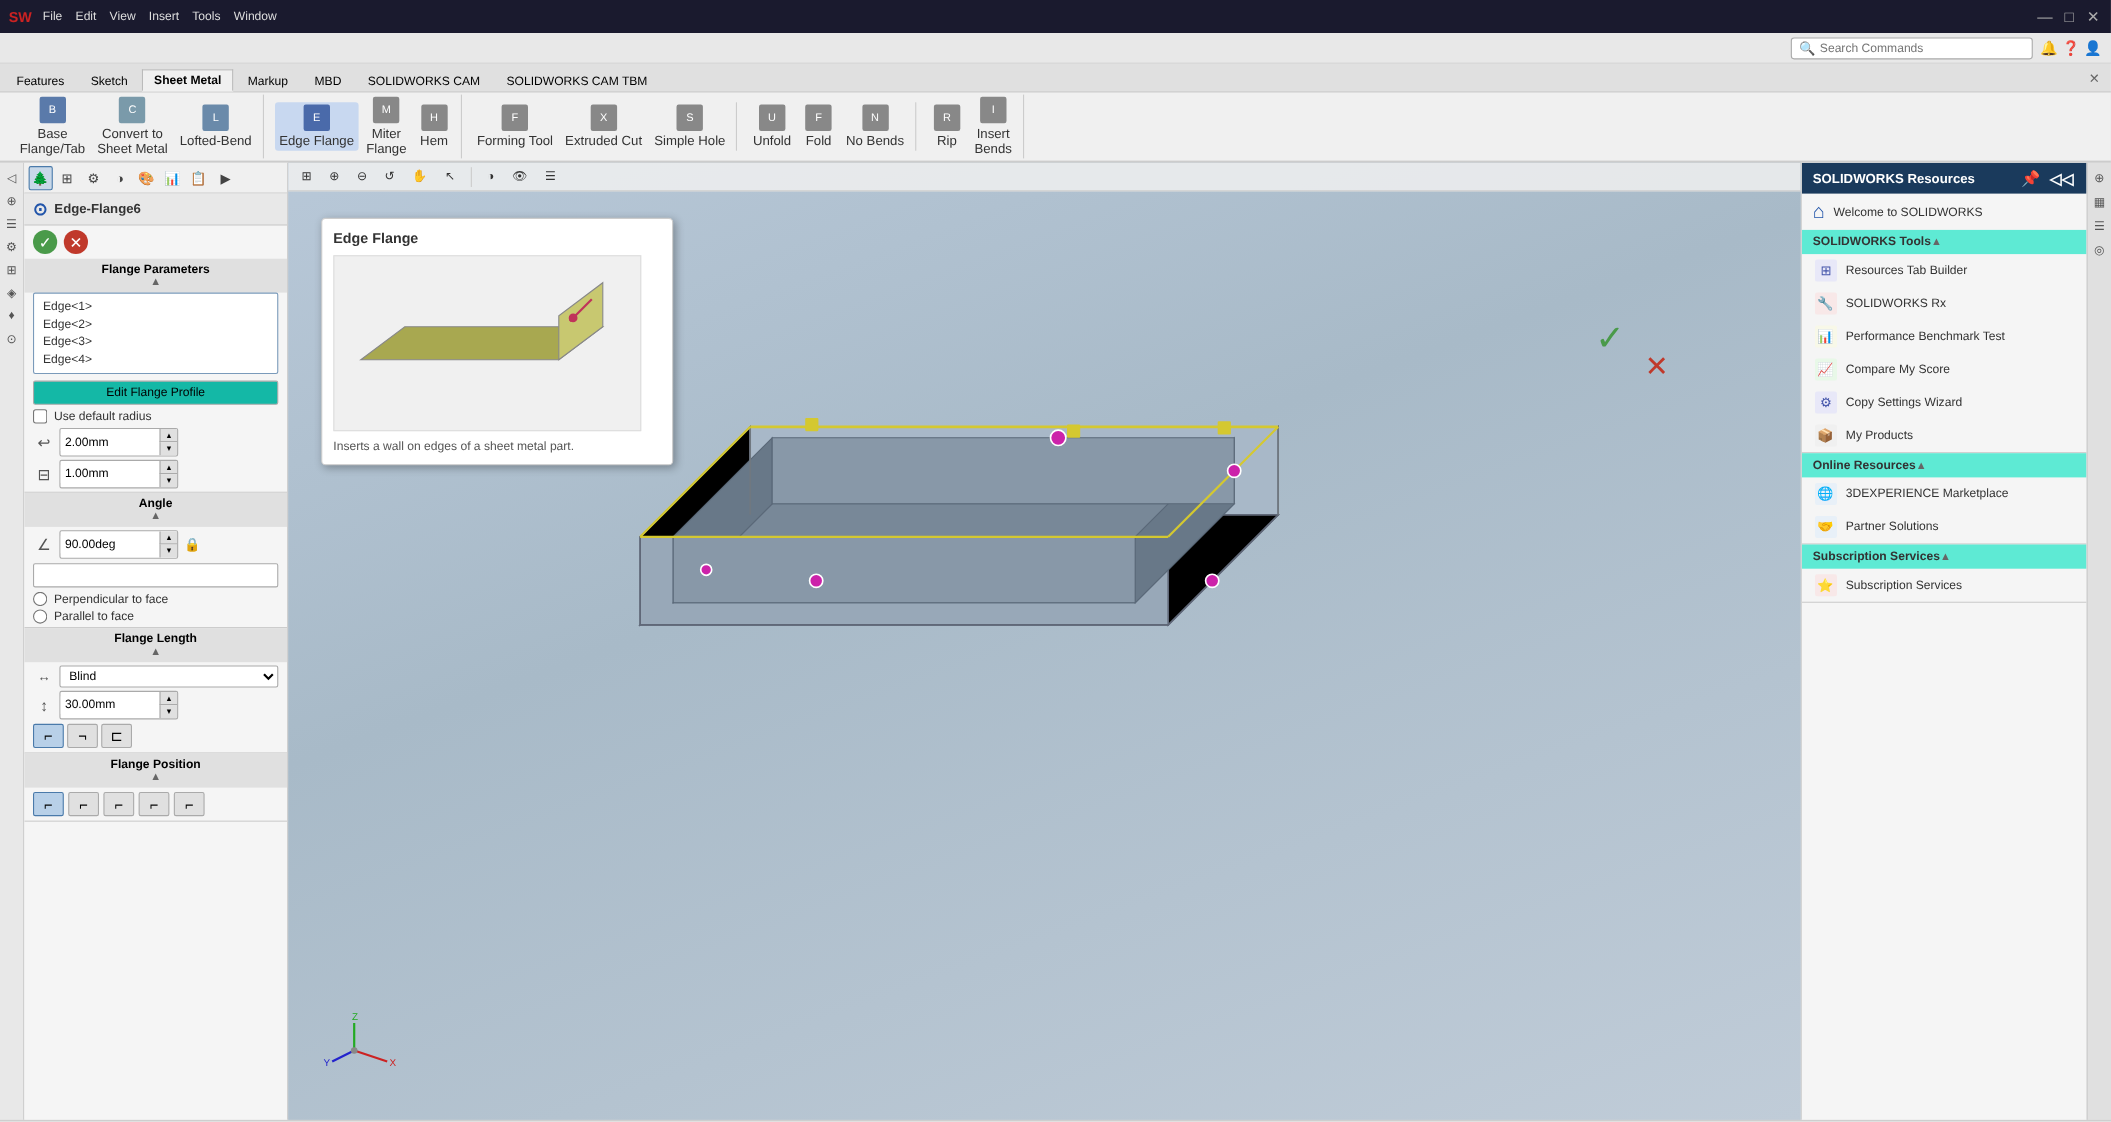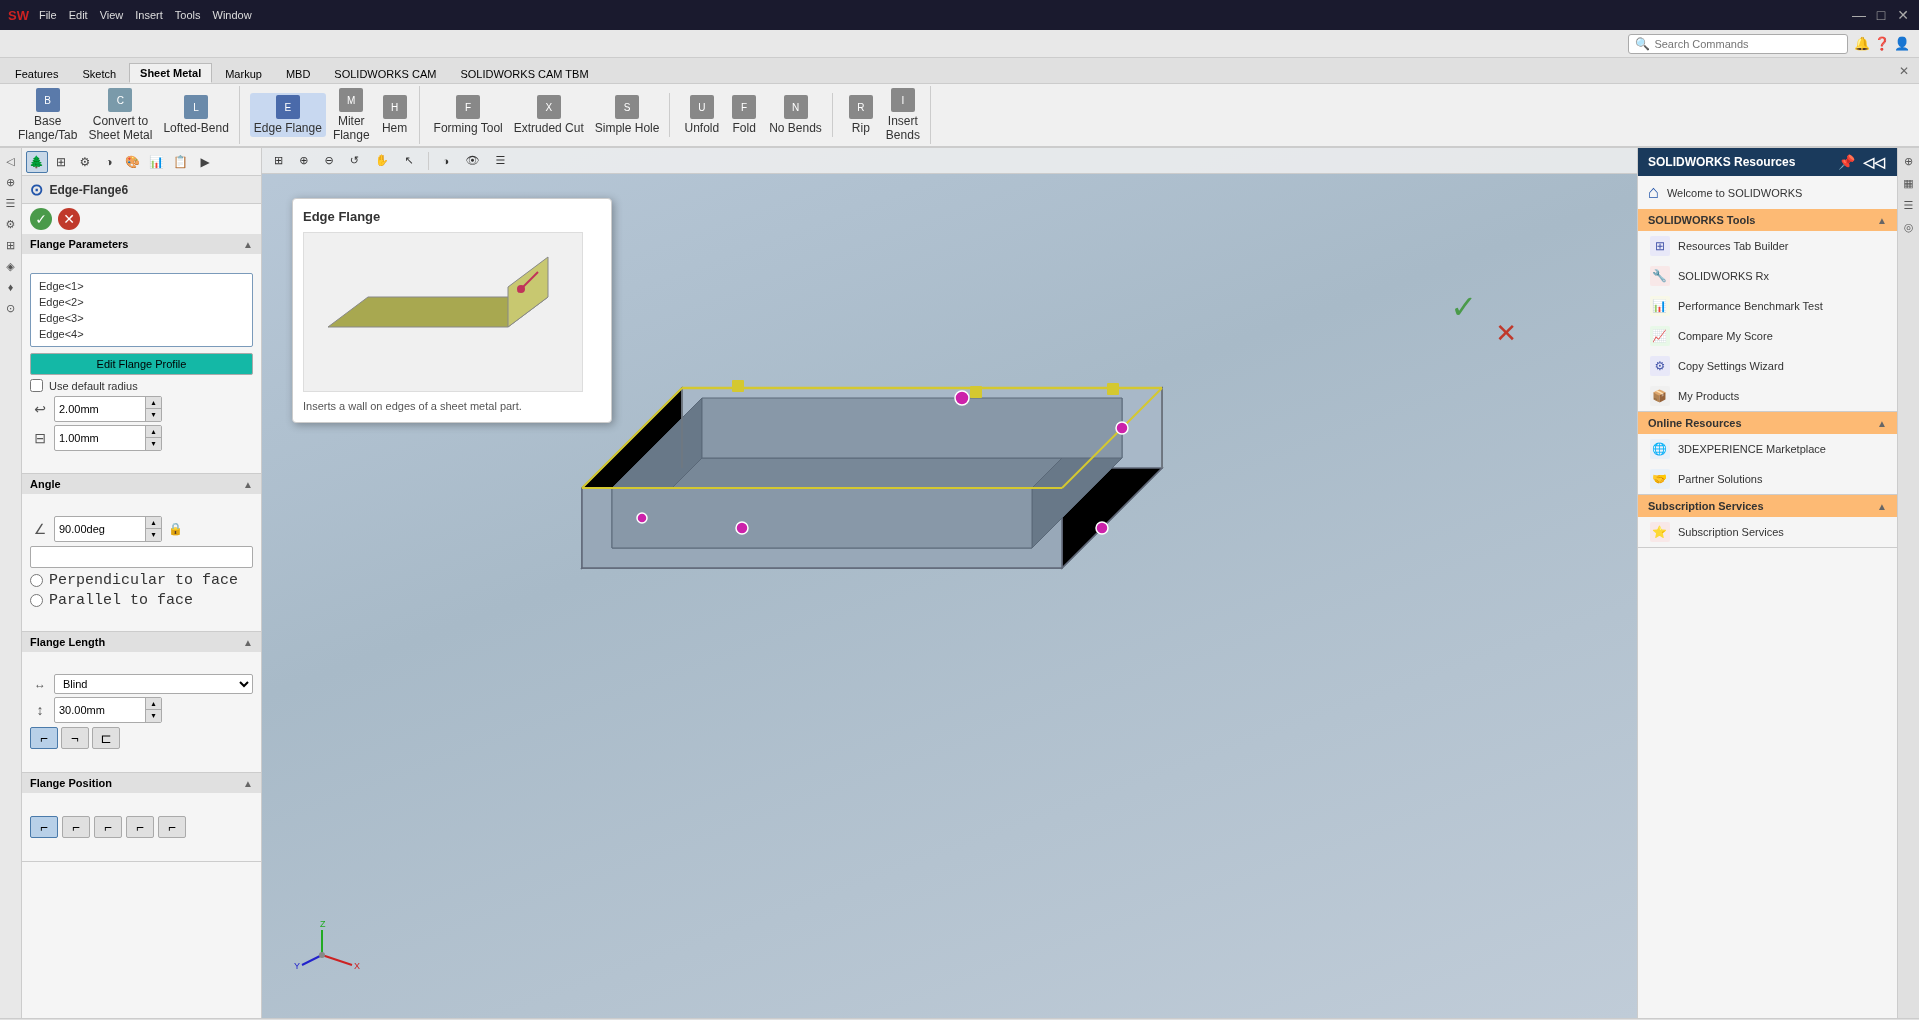--- a/index.html
+++ b/index.html
@@ -40,22 +40,22 @@
     .panel-title { font-size: 12px; font-weight: bold; }
 
     
     .accept-bar { display: flex; align-items: center; padding: 4px 8px; gap: 6px; }
     .accept-btn { width: 22px; height: 22px; border-radius: 50%; border: none; cursor: pointer; display: flex; align-items: center; justify-content: center; font-size: 14px; }
     .accept-btn.ok { background: #4a9a4a; color: #fff; }
     .accept-btn.cancel { background: #c0392b; color: #fff; }
 
     
     .prop-section { border-bottom: 1px solid #ccc; }
-    .prop-section-header { background: #e0e0e0; padding: 4px 8px; font-size: 11px; font-weight: bold; display: flex; justify-content: space-between; align-items: center; cursor: pointer; }
-    .prop-section-content { padding: 19px 8px; }
+    .prop-section-header { background: #e0e0e0; padding: 4px 8px; font-size: 11px; font-weight: bold; display: flex; justify-content: space-between; align-items: center; cursor: pointer; flex-direction: column; }
+    .prop-section-content { padding: 0 8px; }
 
     .edge-list { background: #fff; border: 1px solid #7a9aba; border-radius: 2px; padding: 4px; margin-bottom: 6px; }
     .edge-item { padding: 2px 4px; font-size: 11px; color: #333; cursor: pointer; }
 
     .edit-profile-btn { width: 100%; padding: 4px 8px; background: #14b8a6; border: 1px solid #aaa; border-radius: 2px; font-size: 11px; cursor: pointer; }
 
     .checkbox-row { display: flex; align-items: center; gap: 6px; margin: 4px 0; }
     .checkbox-row input { cursor: pointer; }
     .checkbox-row label { font-size: 11px; color: #333; }
 
@@ -64,21 +64,21 @@
     .spinfield-input { display: flex; align-items: center; border: 1px solid #aaa; border-radius: 2px; background: #fff; overflow: hidden; }
     .spinfield-input input { border: none; outline: none; padding: 2px 4px; font-size: 11px; width: 90px; }
     .spinfield-spinners { display: flex; flex-direction: column; }
     .spinfield-spinners button { width: 16px; height: 12px; border: none; background: #e0e0e0; cursor: pointer; font-size: 8px; line-height: 1; padding: 0; display: flex; align-items: center; justify-content: center; border-left: 1px solid #aaa; }
     .spinfield-spinners .spin-up { border-bottom: 1px solid #aaa; }
 
     .lock-icon { font-size: 12px; color: #888; margin-left: 6px; }
 
     .radio-row { display: flex; align-items: center; gap: 6px; margin: 3px 0; }
     .radio-row input { cursor: pointer; }
-    .radio-row label { font-size: 15px; color: #333; font-family: Liberation Mono, monospace; }
+    .radio-row label { font-size: 11px; color: #333; }
 
     .dropdown-row { display: flex; align-items: center; gap: 4px; margin: 3px 0; }
     .dropdown-row .spin-icon { width: 20px; height: 20px; display: flex; align-items: center; justify-content: center; color: #555; font-size: 12px; }
     .dropdown-row select { border: 1px solid #aaa; background: #fff; font-size: 11px; padding: 2px 4px; border-radius: 2px; flex: 1; }
 
     
     .position-buttons { display: flex; gap: 4px; margin: 4px 0; }
     .pos-btn { width: 28px; height: 22px; border: 1px solid #aaa; background: #e0e0e0; cursor: pointer; display: flex; align-items: center; justify-content: center; border-radius: 2px; }
     .pos-btn.active { background: #b8d0e8; border-color: #4a7aaa; }
 
@@ -93,21 +93,21 @@
 
     
     #bottom-tabs { height: 26px; background: #e0e0e0; display: flex; align-items: center; padding: 0 4px; border-top: 1px solid #ccc; }
 
     
     #right-panel { width: 260px; background: #f5f5f5; border-left: 1px solid #ccc; display: flex; flex-direction: column; overflow: hidden; }
     .rp-header { background: #1a3a5c; color: #fff; padding: 6px 10px; font-size: 12px; font-weight: bold; display: flex; align-items: center; justify-content: space-between; }
     .rp-header-btns { display: flex; gap: 4px; }
     .rp-hbtn { color: #fff; font-size: 14px; cursor: pointer; padding: 0 2px; }
     .rp-section { border-bottom: 1px solid #ccc; }
-    .rp-section-header { background: #fdba74; padding: 5px 10px; font-size: 11px; font-weight: bold; color: #333; display: flex; justify-content: space-between; align-items: center; cursor: pointer; }
+    .rp-section-header { background: #5eead4; padding: 5px 10px; font-size: 11px; font-weight: bold; color: #333; display: flex; justify-content: flex-start; align-items: center; cursor: pointer; }
     .rp-item { display: flex; align-items: center; gap: 8px; padding: 5px 12px; cursor: pointer; font-size: 11px; color: #333; }
     .rp-item-icon { width: 20px; height: 20px; border-radius: 2px; display: flex; align-items: center; justify-content: center; font-size: 12px; flex-shrink: 0; }
     .welcome-item { padding: 6px 10px; display: flex; align-items: center; gap: 8px; font-size: 11px; color: #333; cursor: pointer; }
     .welcome-icon { font-size: 18px; color: #2255aa; }
 
     
     .collapse-arrow { font-size: 10px; color: #666; }
 
     
     #right-strip { width: 22px; background: #e0e0e0; border-left: 1px solid #ccc; display: flex; flex-direction: column; align-items: center; padding: 4px 0; gap: 4px; }

